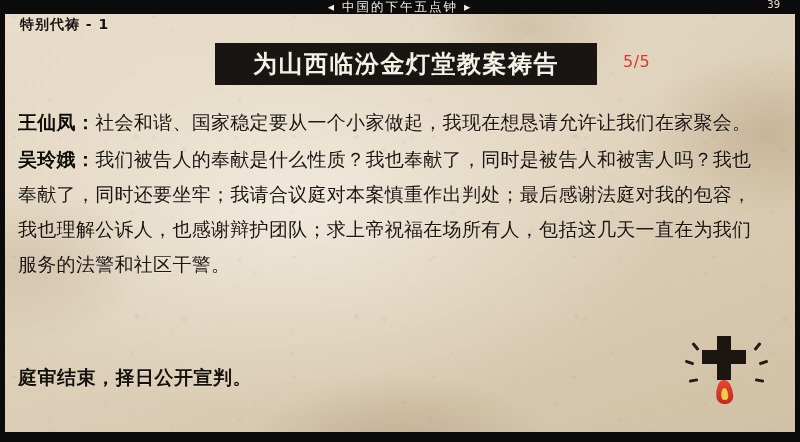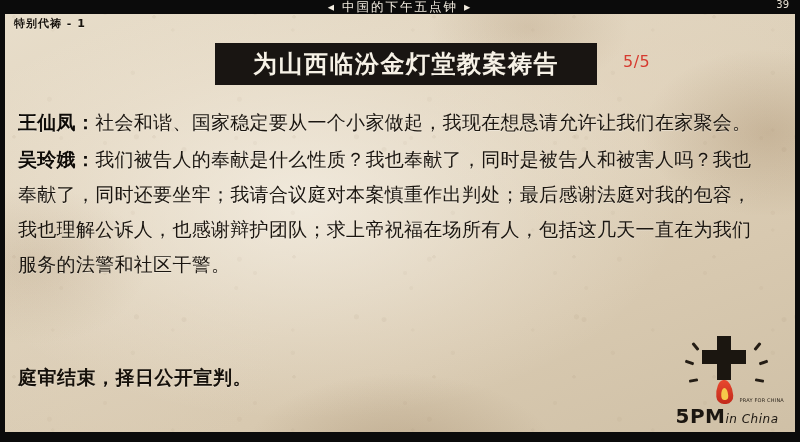--- a/index.html
+++ b/index.html
@@ -63,21 +63,21 @@
     height: 22px;
     line-height: 14px;
     text-align: center;
     color: #f2ece0;
     font-size: 12.5px;
     letter-spacing: 2px;
     white-space: nowrap;
   }
   #page-number {
     position: absolute;
-    right: 11px;
+    right: 20px;
     top: -1px;
     font-size: 10px;
     color: #e8e2d4;
     letter-spacing: 0;
   }
   
   #bottombar {
     position: absolute;
     left: 0; bottom: 0;
     width: 800px;
@@ -91,23 +91,23 @@
     top: 0; bottom: 0;
     width: 5px;
     background: #0b0b0b;
     z-index: 5;
   }
   .edge.left { left: 0; }
   .edge.right { right: 0; }
 
   #kicker {
     position: absolute;
-    left: 14px;
+    left: 20px;
     top: 16px;
-    font-size: 11px;
+    font-size: 14px;
     font-weight: bold;
     color: #17120c;
     letter-spacing: 1px;
     white-space: nowrap;
     text-shadow: 0 1px 0 rgba(255,255,255,0.35);
   }
   #headline {
     position: absolute;
     left: 215px;
     top: 43px;
@@ -269,20 +269,16 @@
 
   <div id="logo">
     <div class="cross"></div>
     <div class="ray" style="left:26px; top:6px; transform:rotate(-40deg);"></div>
     <div class="ray" style="left:20px; top:22px; transform:rotate(-70deg);"></div>
     <div class="ray" style="left:88px; top:6px; transform:rotate(40deg);"></div>
     <div class="ray" style="left:94px; top:22px; transform:rotate(70deg);"></div>
     <div class="ray" style="left:24px; top:40px; transform:rotate(-100deg);"></div>
     <div class="ray" style="left:90px; top:40px; transform:rotate(100deg);"></div>
     <div class="flame"></div>
-    <div class="wordmark">
-      <span class="big">5PM</span><span class="small">in China</span>
-      <span class="tiny">PRAY FOR CHINA</span>
-    </div>
   </div>
 
   <div id="bottombar"></div>
 </div>
 
 </body></html>

